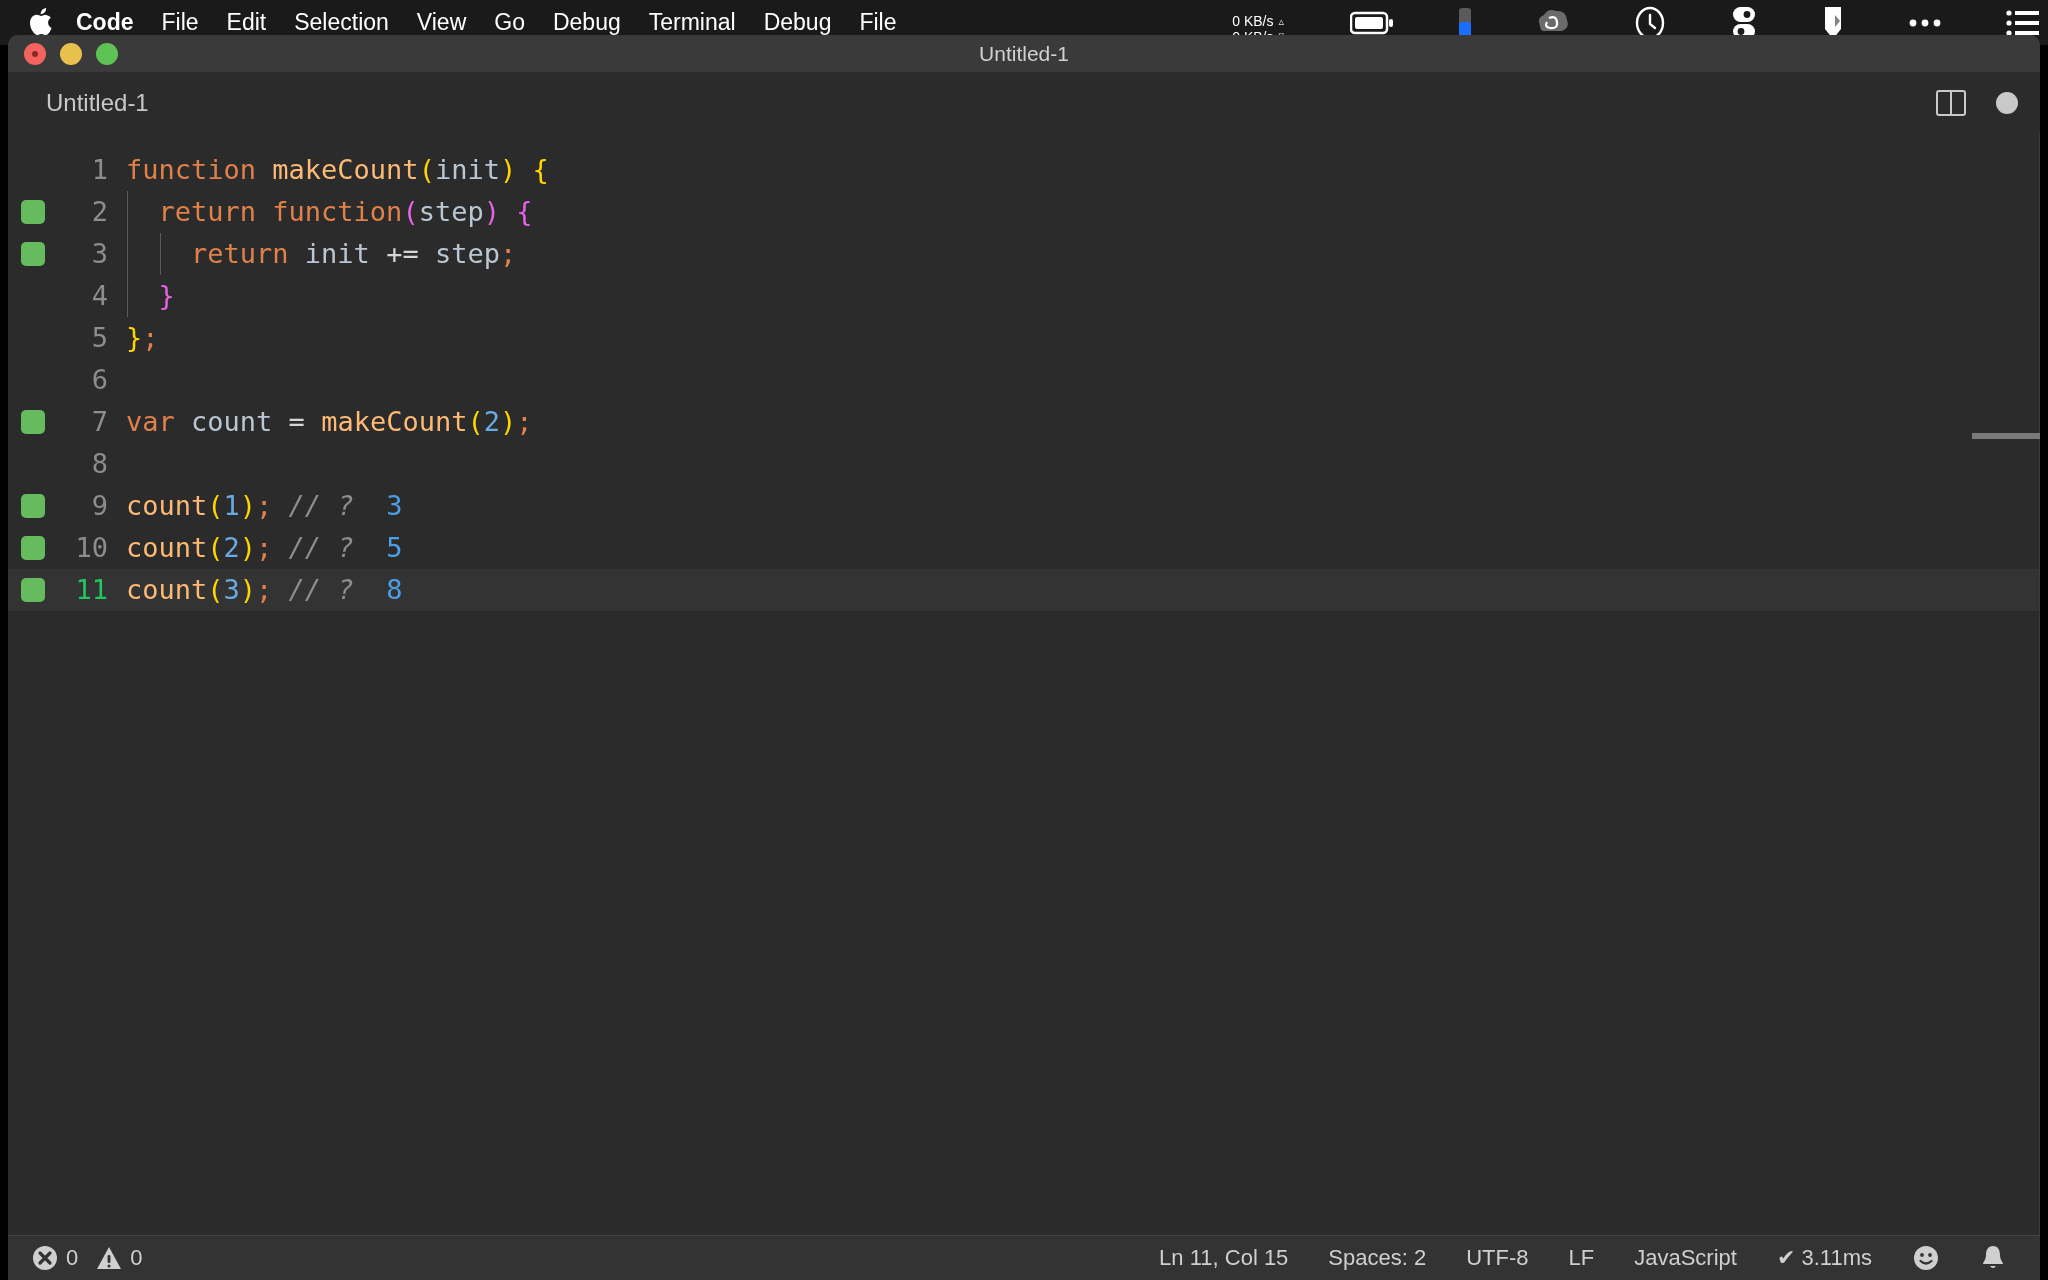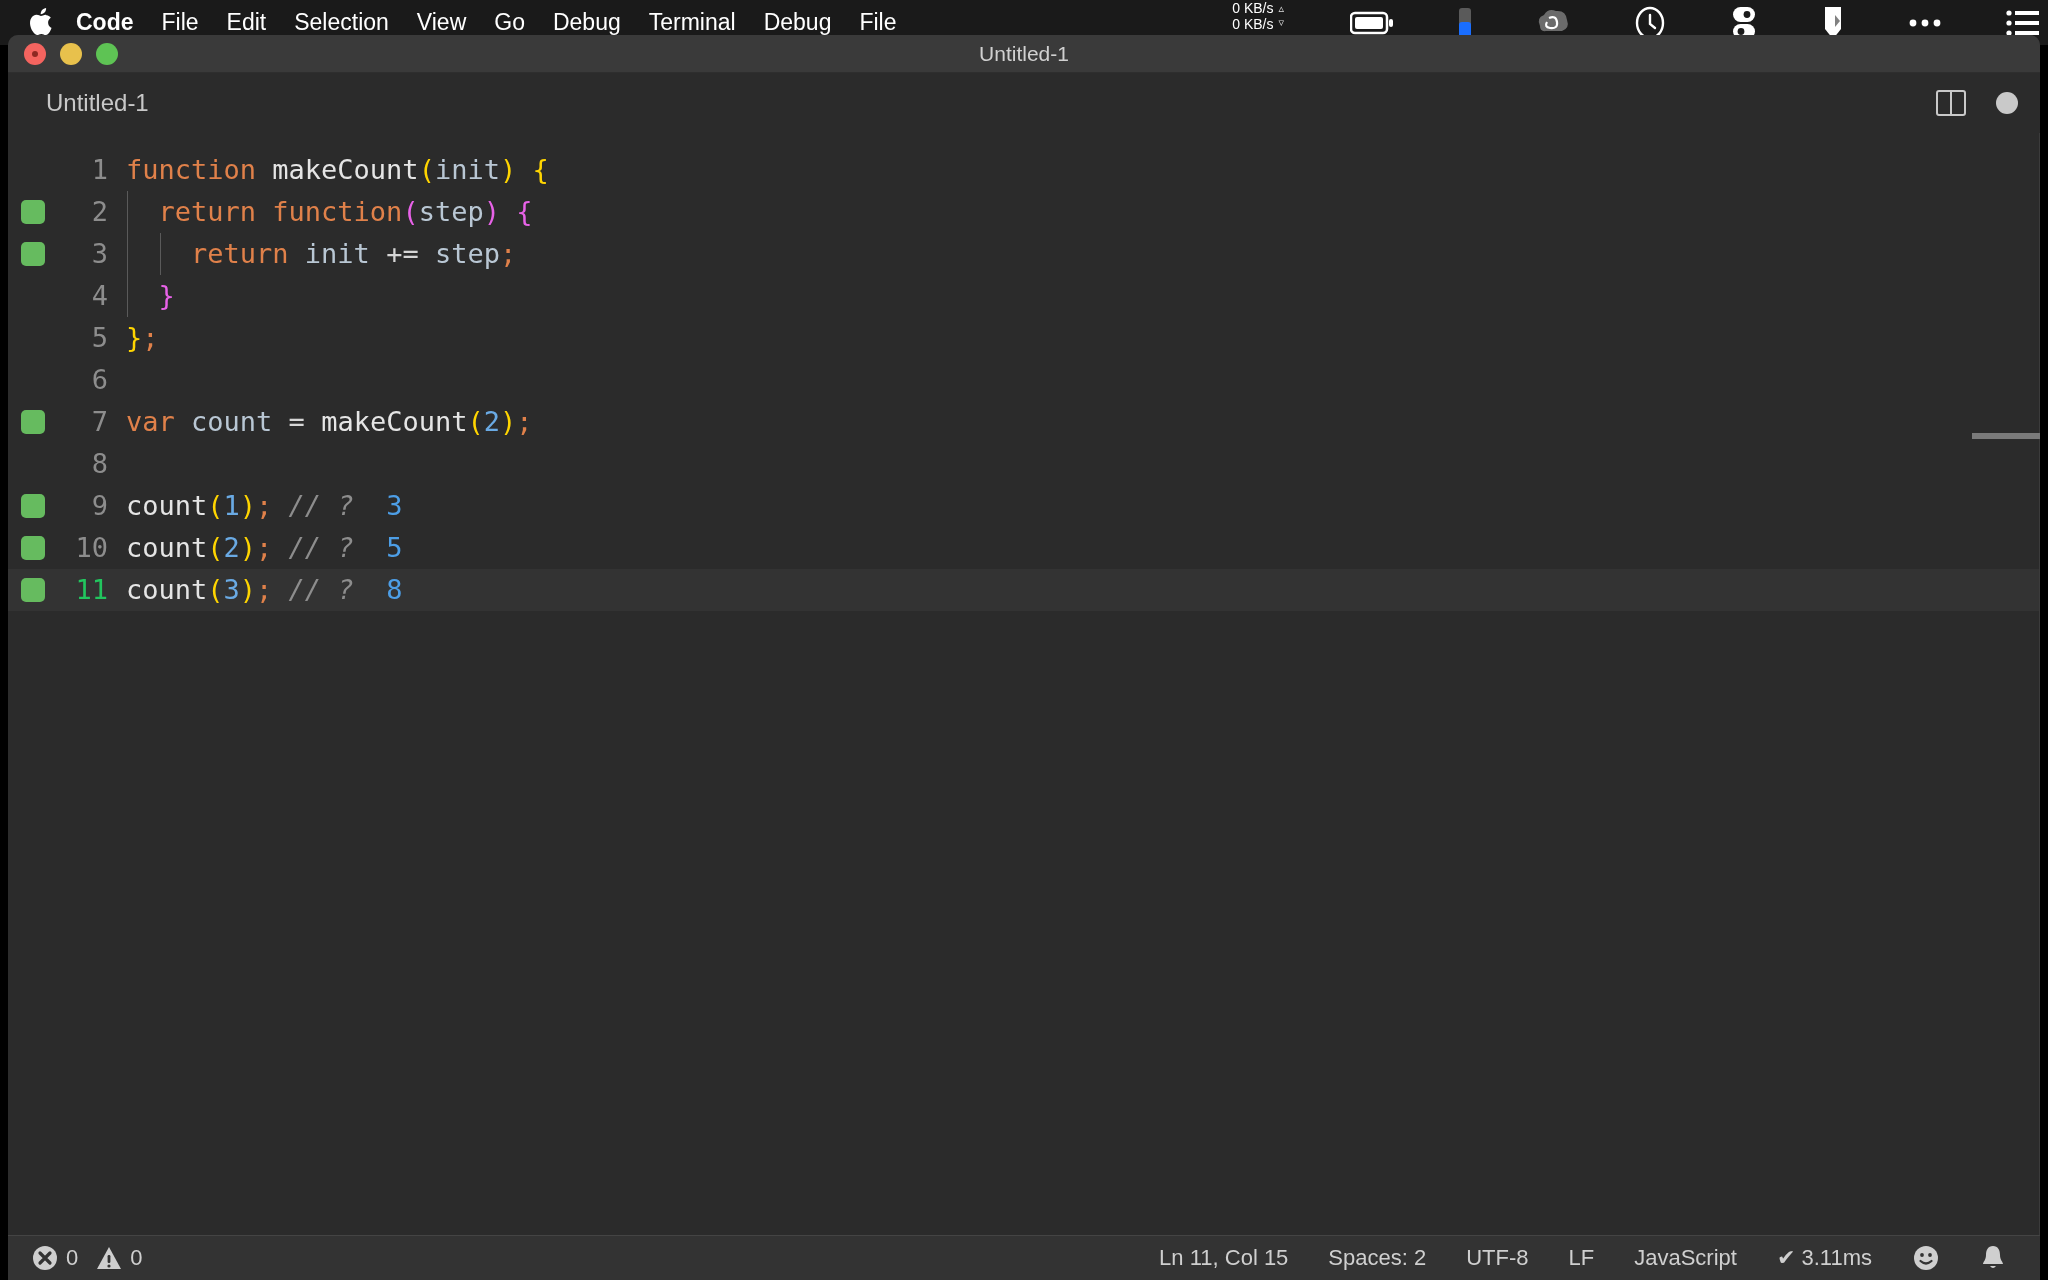--- a/index.html
+++ b/index.html
@@ -26,21 +26,21 @@
   }
   .apple-logo svg { width: 25px; height: 29px; }
   .menu-item {
     padding: 0 14px; height: 45px;
     display: flex; align-items: center;
     font-size: 23px; color: #fff; white-space: nowrap;
   }
   .menu-item.app-name { font-weight: bold; }
   .menubar-right {
     position: absolute; right: 0; top: 0;
-    height: 45px; display: flex; align-items: flex-start; gap: 45px;
+    height: 45px; display: flex; align-items: flex-end; gap: 45px;
   }
   .net-speed {
     display: flex; align-items: center; gap: 5px;
     margin-right: 12px;
   }
   .net-speed-text {
     display: flex; flex-direction: column;
     font-size: 14px; line-height: 1.15; color: #fff;
     font-family: "Liberation Sans", sans-serif;
   }
@@ -146,21 +146,21 @@
   .row.active .code { background: #333333; }
 
   
   .guide {
     position: absolute; top: 0; height: 42px; width: 1px;
     background: #5a5a5a;
   }
 
   
   .kw      { color: #e0814a; font-weight: normal; }
-  .fn      { color: #e5e5e5; }
+  .fn      { color: #fdba74; }
   .ident   { color: #b9c7d4; }
   .op      { color: #d6d6d6; }
   .semi    { color: #e0814a; }
   .num     { color: #6aaae4; }
   .cmt     { color: #8d8d8d; font-style: italic; }
   .b1      { color: #ffd500; }
   .b2      { color: #e862e8; }
   .res     { color: #4d9ee6; }
 
   

